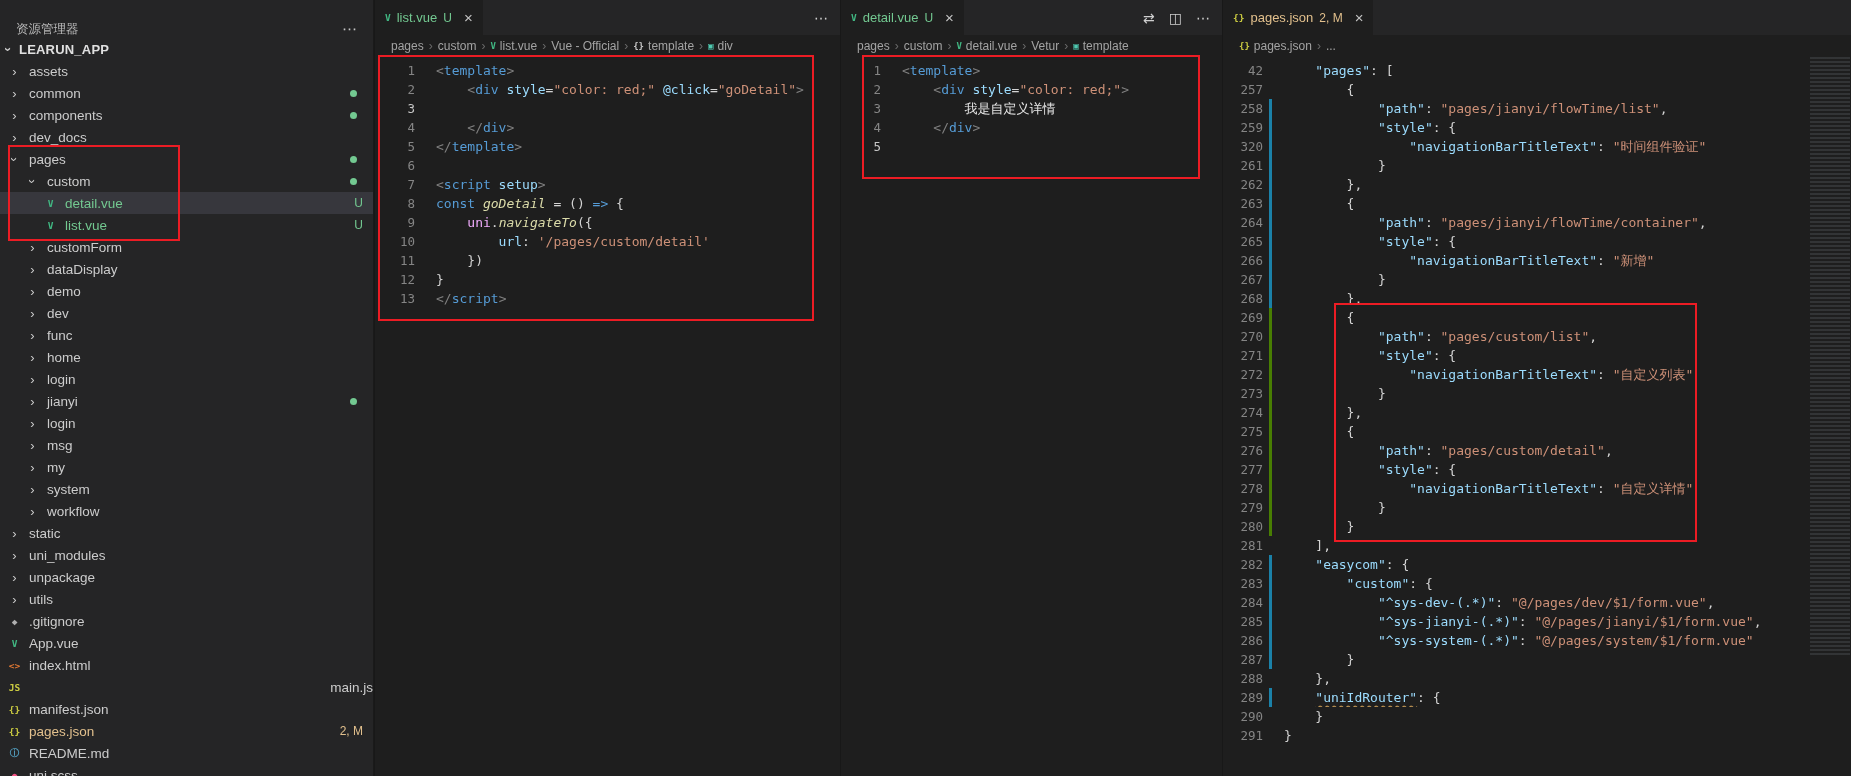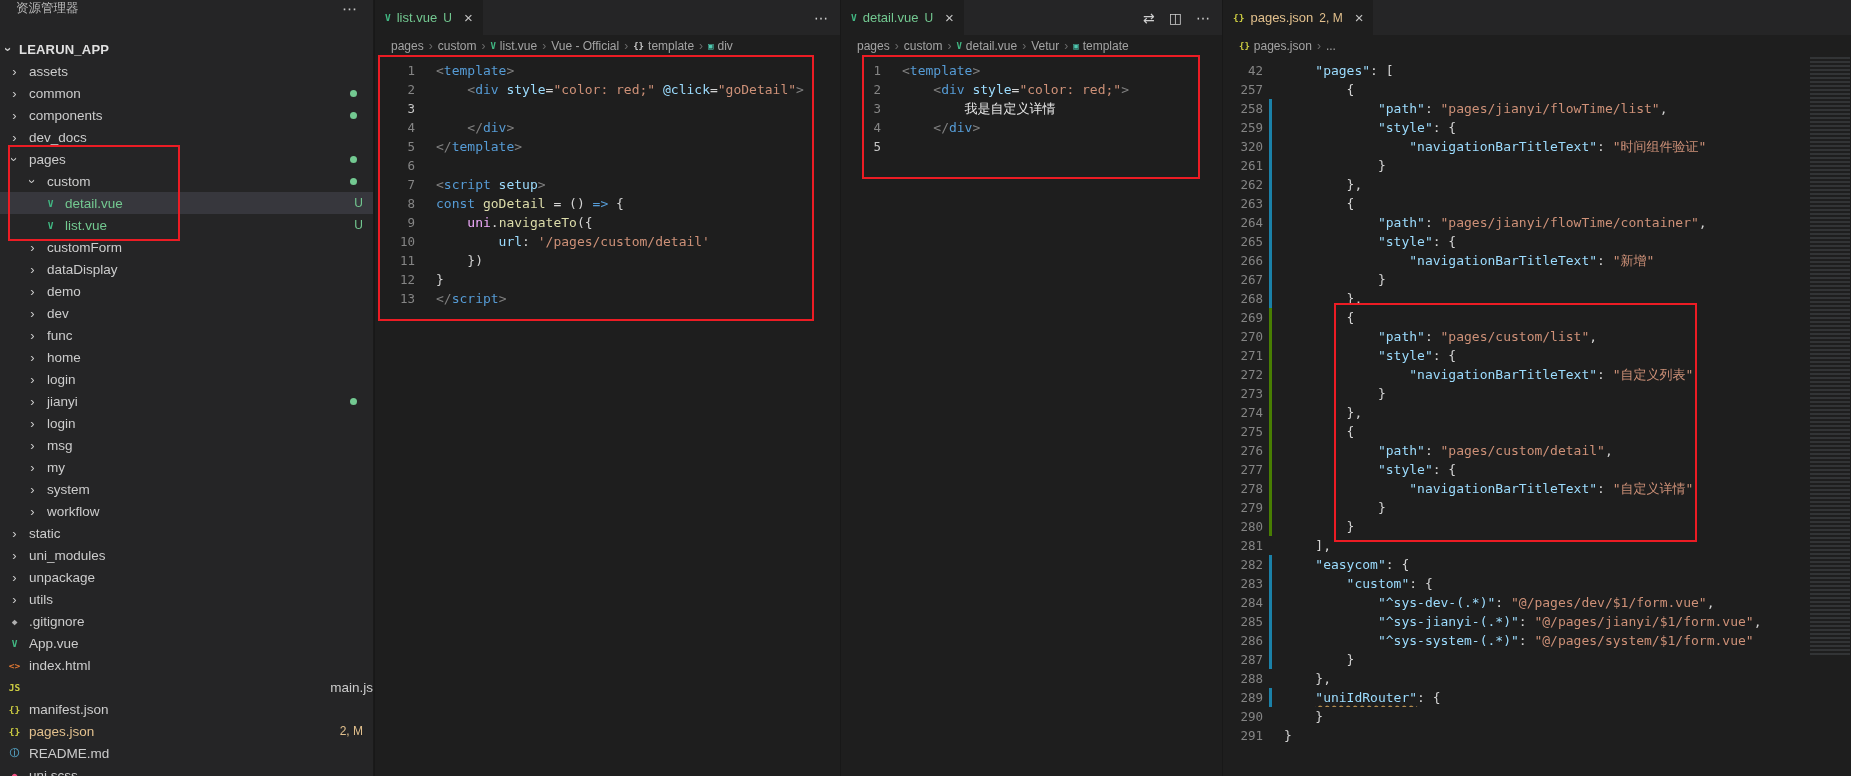--- a/index.html
+++ b/index.html
@@ -8,21 +8,21 @@
     position:relative;
     background:#1e1e1e;
     color:#cccccc;
     font-family:"Liberation Sans", sans-serif;
     font-size:13px;
   }
   .app { display:flex; width:1851px; height:776px; }
 
   
   .sidebar { width:374px; flex:none; background:#252526; display:flex; flex-direction:column; overflow:hidden; border-right:1px solid #1a1a1a; }
-  .side-header { height:38px; flex:none; display:flex; align-items:flex-start; justify-content:space-between; padding:0 16px; color:#bbbbbb; font-size:12.5px; }
+  .side-header { height:38px; flex:none; display:flex; align-items:flex-end; justify-content:space-between; padding:0 16px; color:#bbbbbb; font-size:12.5px; }
   .side-header .more { color:#c5c5c5; font-size:15px; cursor:pointer; }
   .project-row { height:22px; flex:none; display:flex; align-items:center; font-weight:bold; font-size:13px; color:#e0e0e0; }
   .pname { margin-left:2px; letter-spacing:.2px; }
   .tree { flex:1; overflow:hidden; position:relative; }
   .tree-item { height:22px; display:flex; align-items:center; position:relative; font-size:13.5px; cursor:pointer; white-space:nowrap; }
   .tree-item.selected { background:#37373d; }
   .chev { width:17px; flex:none; display:flex; justify-content:center; color:#cccccc; font-size:13px; }
   .chev.open { transform:rotate(90deg); }
   .ficon { width:17px; flex:none; text-align:center; font-family:"DejaVu Sans Mono", monospace; font-weight:bold; font-size:9.5px; }
   .tlabel { margin-left:6px; color:#cccccc; }
@@ -59,21 +59,21 @@
   .codetext { flex:1; padding-left:12px; overflow:hidden; }
   .line.current .codetext { box-shadow:inset 0 0 0 1px #414141;margin-top:30px; }
   .cursor { display:inline-block; width:2px; height:15px; background:#aeafad; vertical-align:middle; margin-left:1px; }
 
   .tk-pb  { color:#808080; }
   .tk-tag { color:#569cd6; }
   .tk-attr{ color:#9cdcfe; }
   .tk-str { color:#ce9178; }
   .tk-op  { color:#d4d4d4; }
   .tk-kw  { color:#569cd6; }
-  .tk-fn  { color:#dcdcaa; }
+  .tk-fn  { color:#dcdcaa;font-style:italic; }
   .tk-obj { color:#f0abfc; }
   .tk-cjk { color:#e8e8e8; }
   .tk-key { color:#9cdcfe; }
   .tk-keysq { color:#9cdcfe; text-decoration:underline wavy #c09553; text-underline-offset:3px; }
 
   
   .minimap {
     position:absolute; top:57px; right:1px; width:40px; height:600px;
     background:repeating-linear-gradient(to bottom, rgba(145,155,165,.22) 0 2px, transparent 2px 4px);
     opacity:.8;

